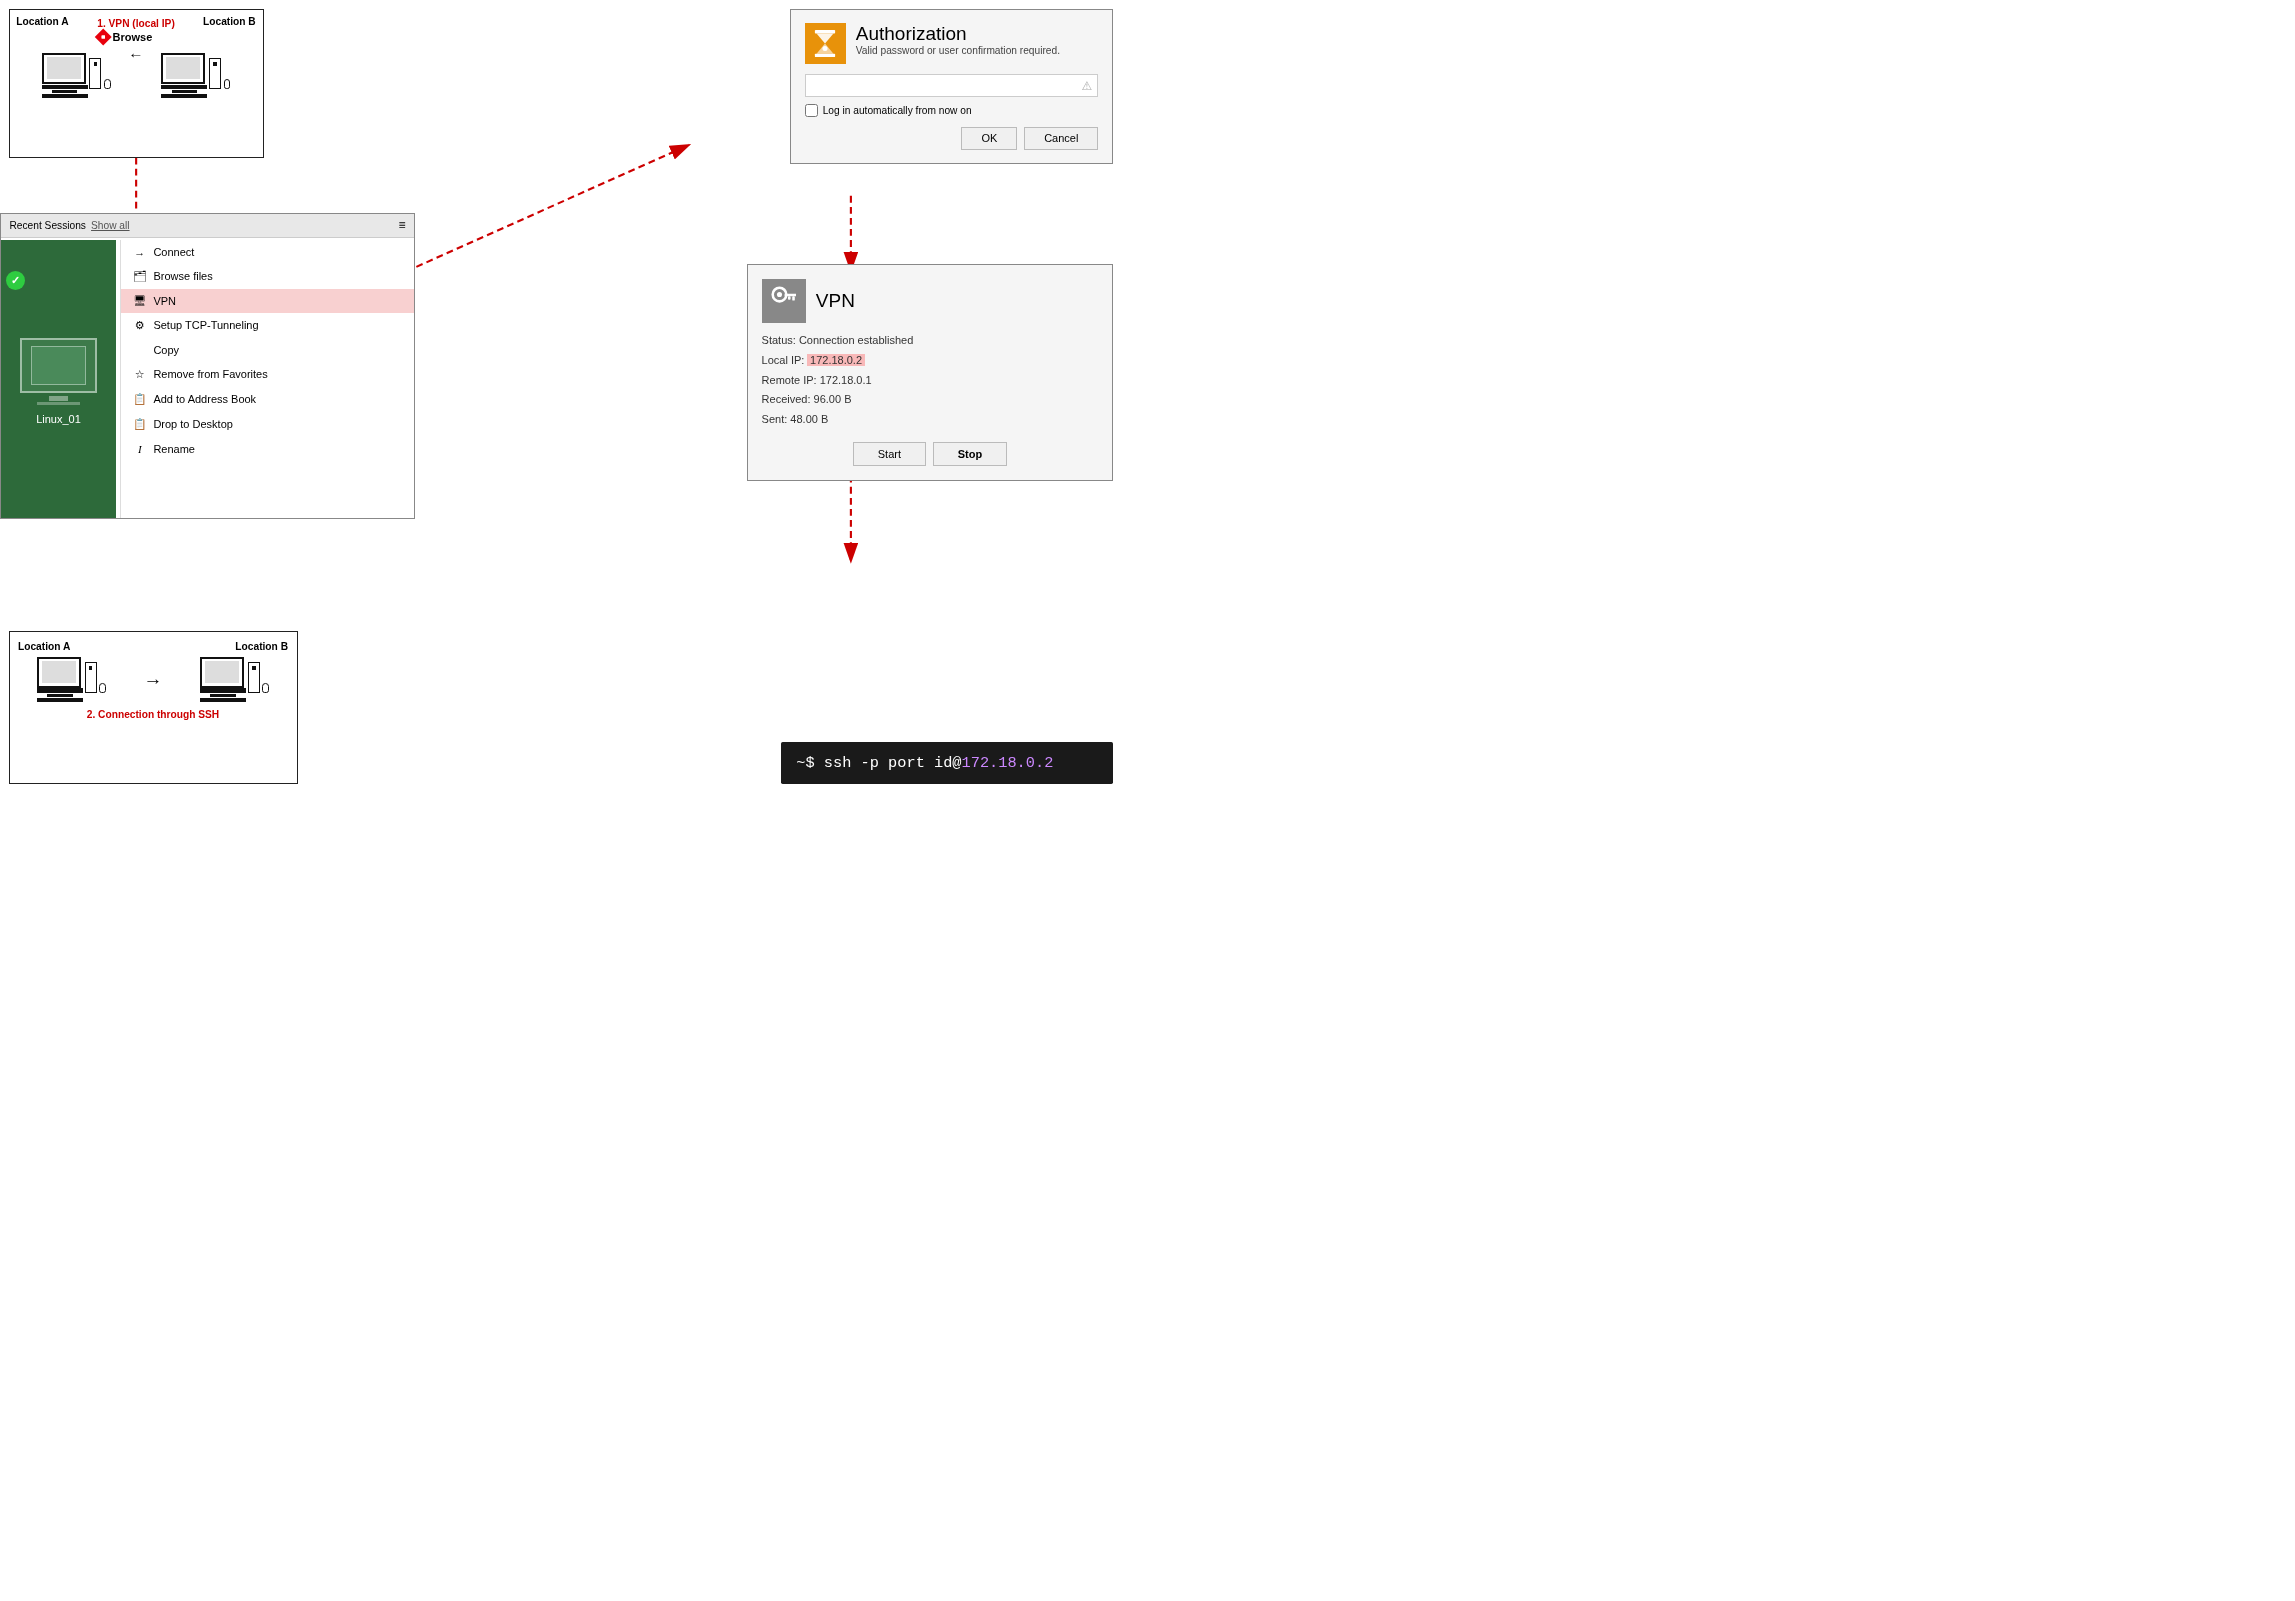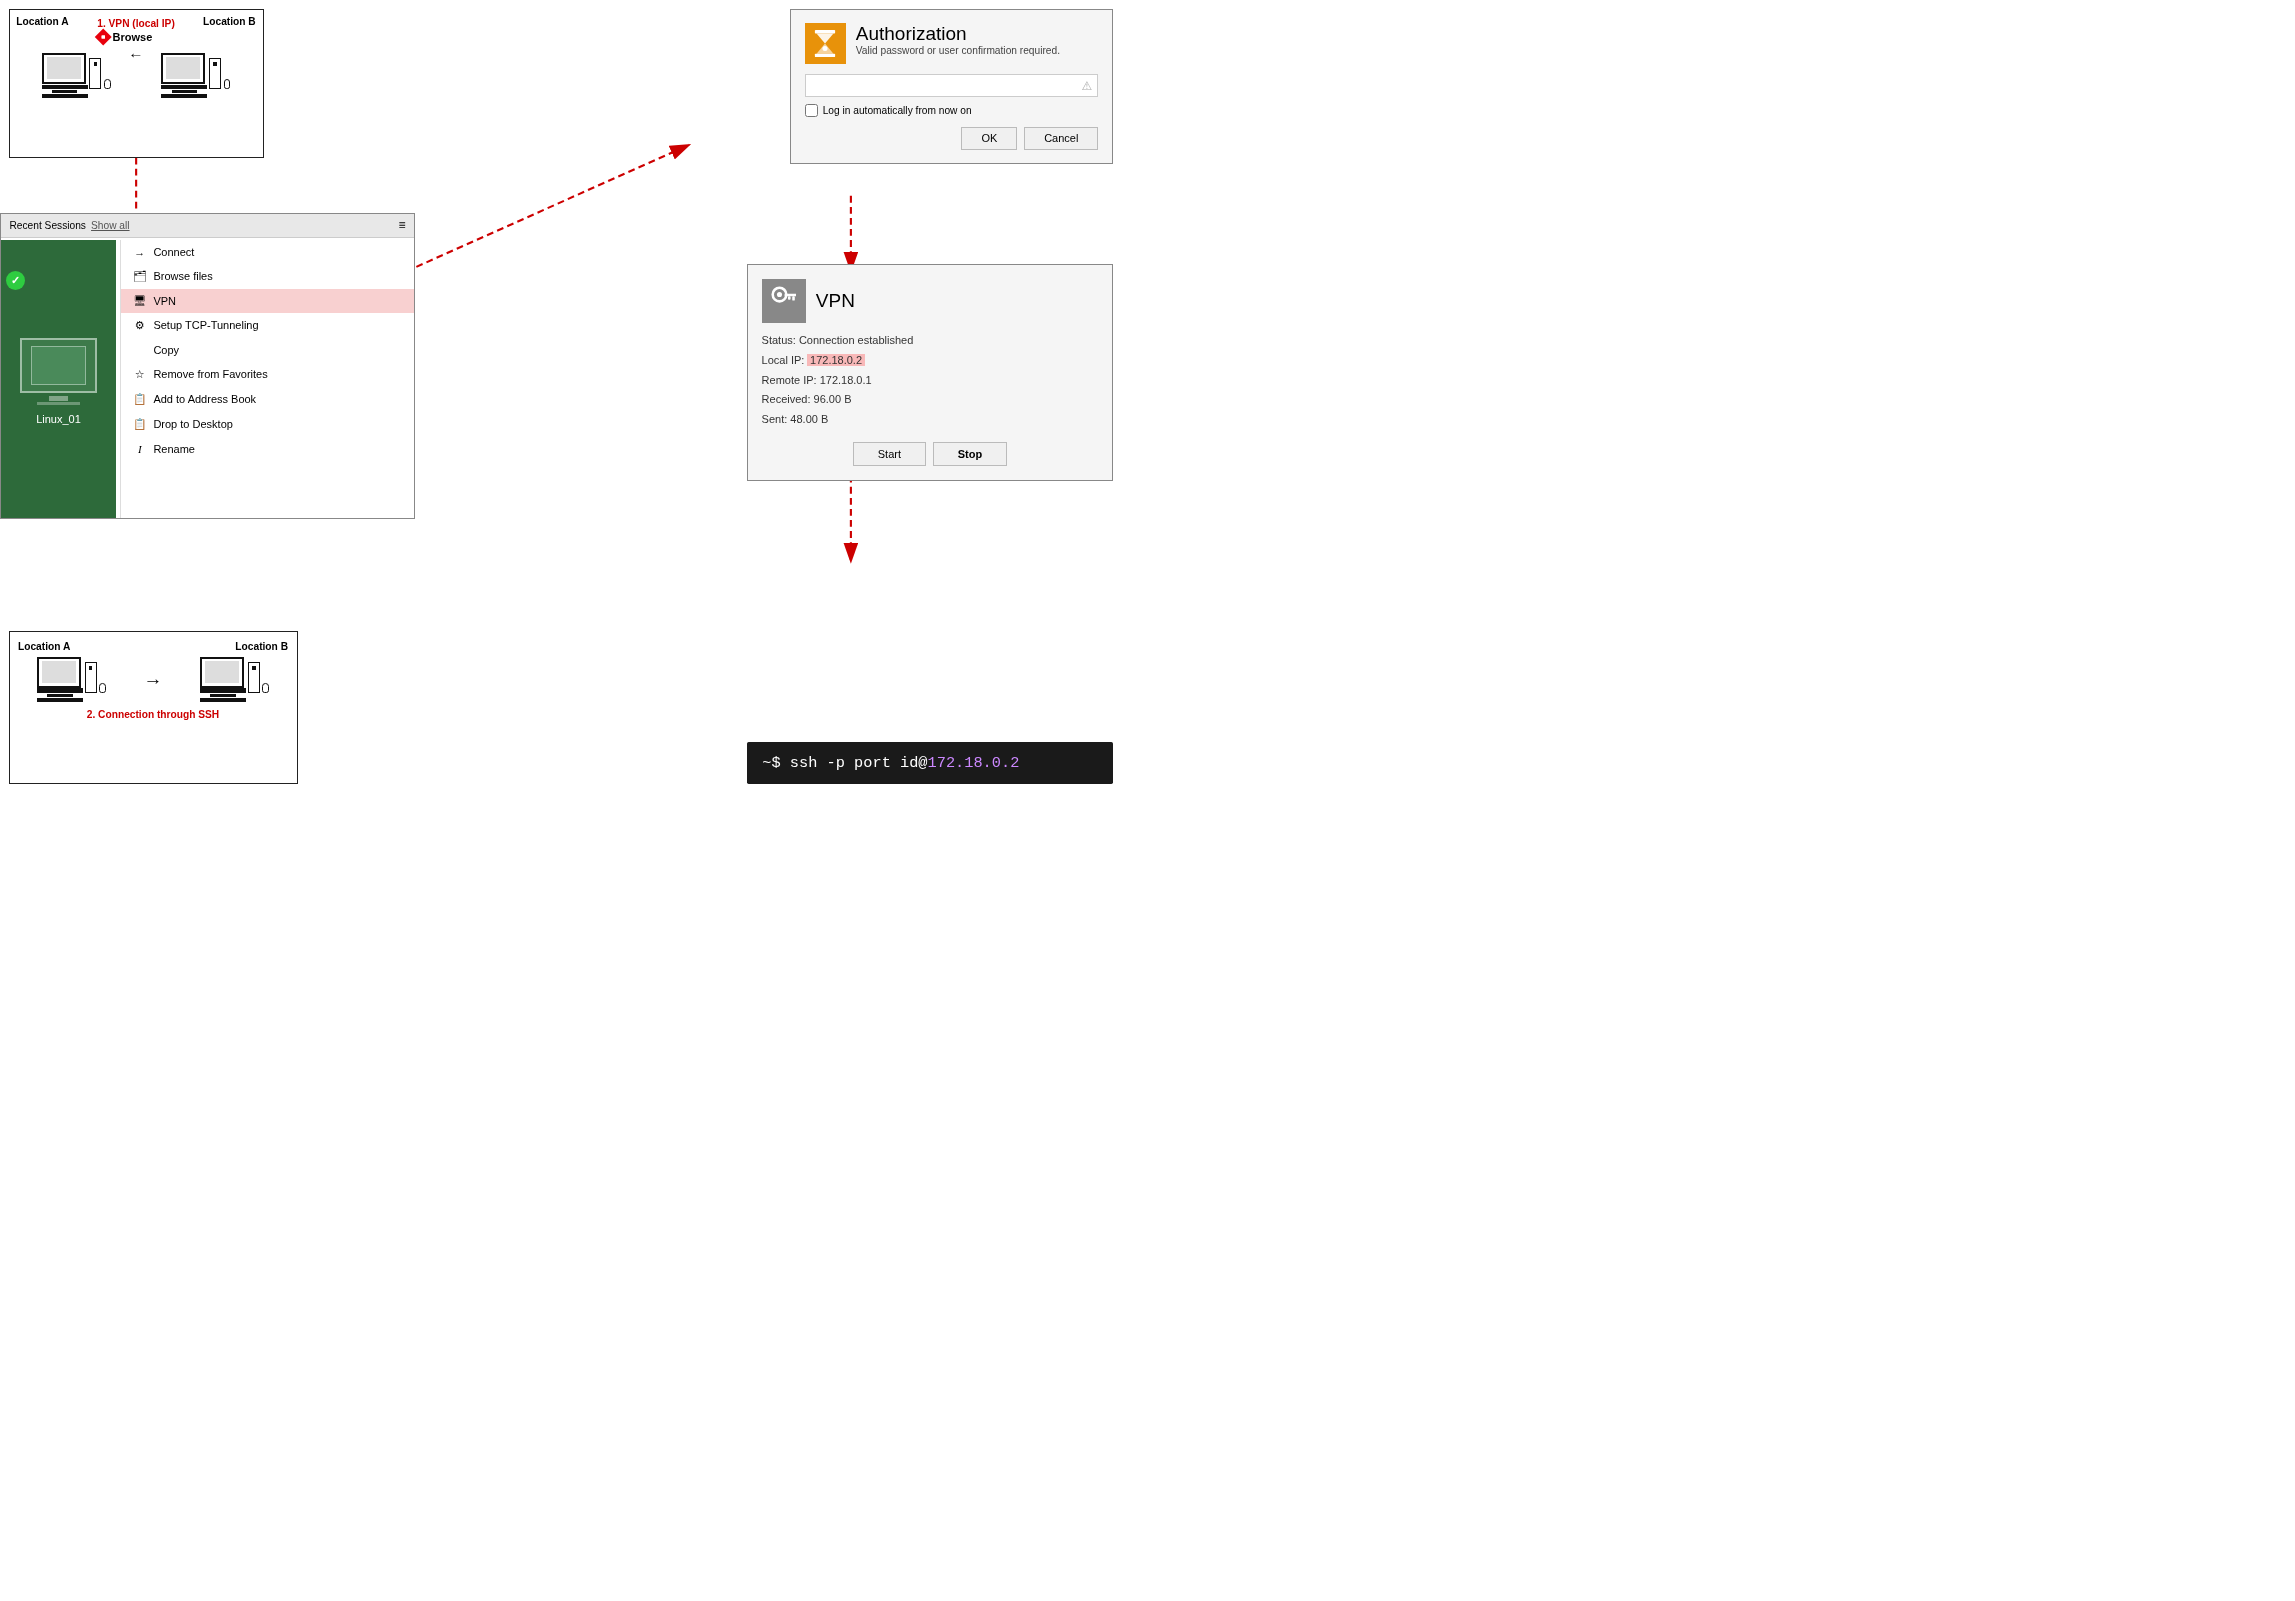--- a/index.html
+++ b/index.html
@@ -244,21 +244,21 @@
       cursor: pointer;
     }
     .vpn-btn.active {
       font-weight: 700;
     }
 
     
     .ssh-terminal {
       position: absolute;
       bottom: 17px; right: 34px;
-      width: 366px;
+      width: 332px;
       background: #1a1a1a;
       padding: 12px 15.3px;
       font-family: 'Courier New', monospace;
       font-size: 15.3px;
       color: #fff;
       border-radius: 1.7px;
     }
     .ssh-prompt { color: #fff; }
     .ssh-cmd { color: #fff; }
     .ssh-ip { color: #cc88ff; }

